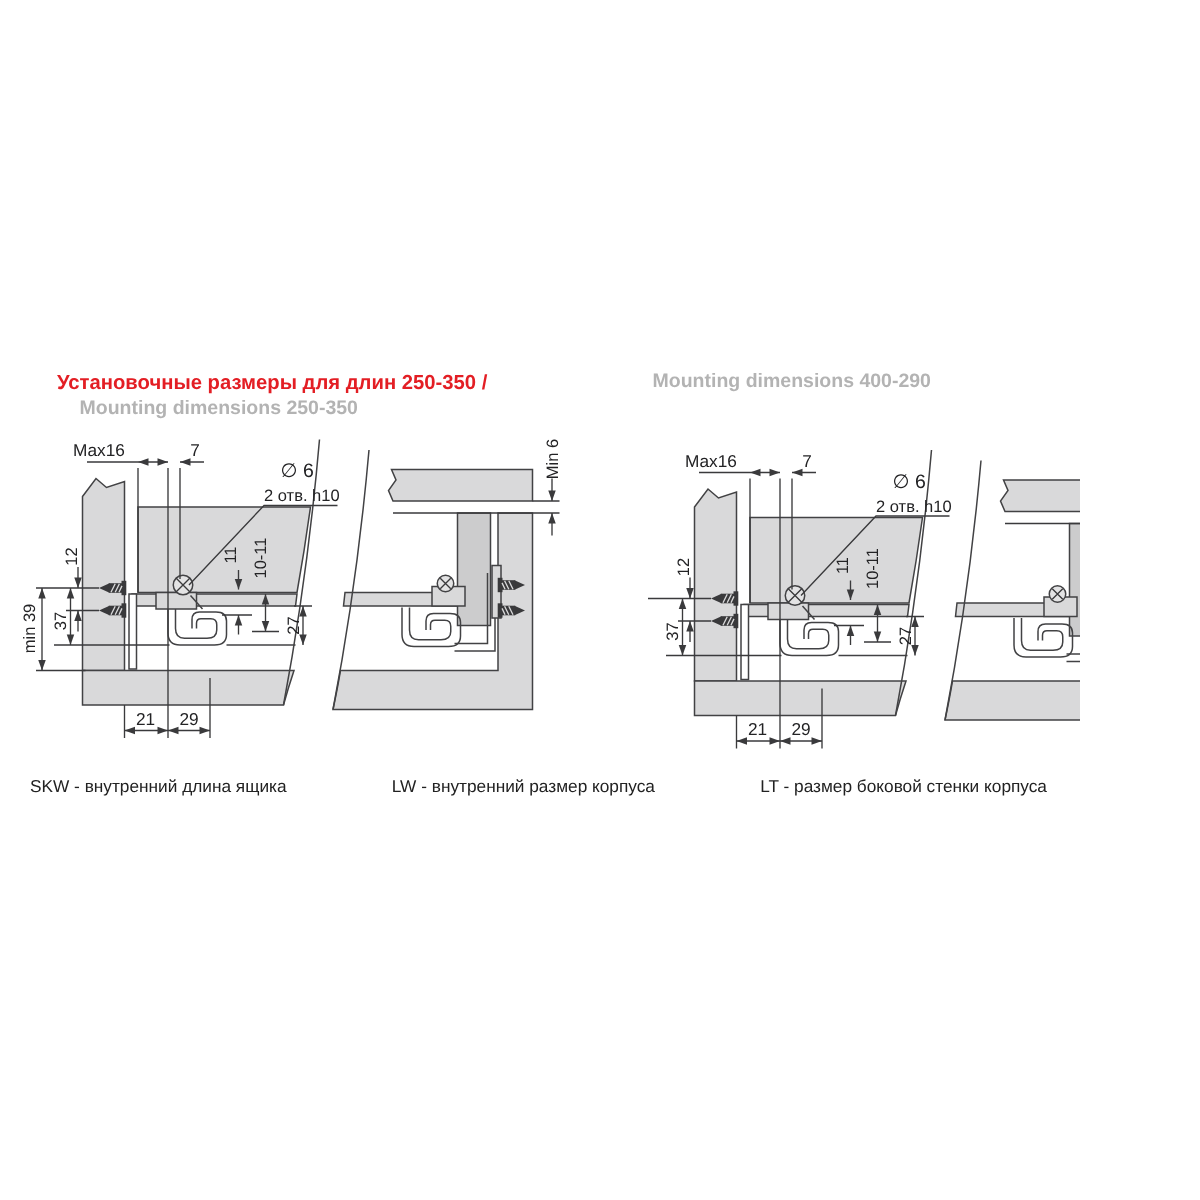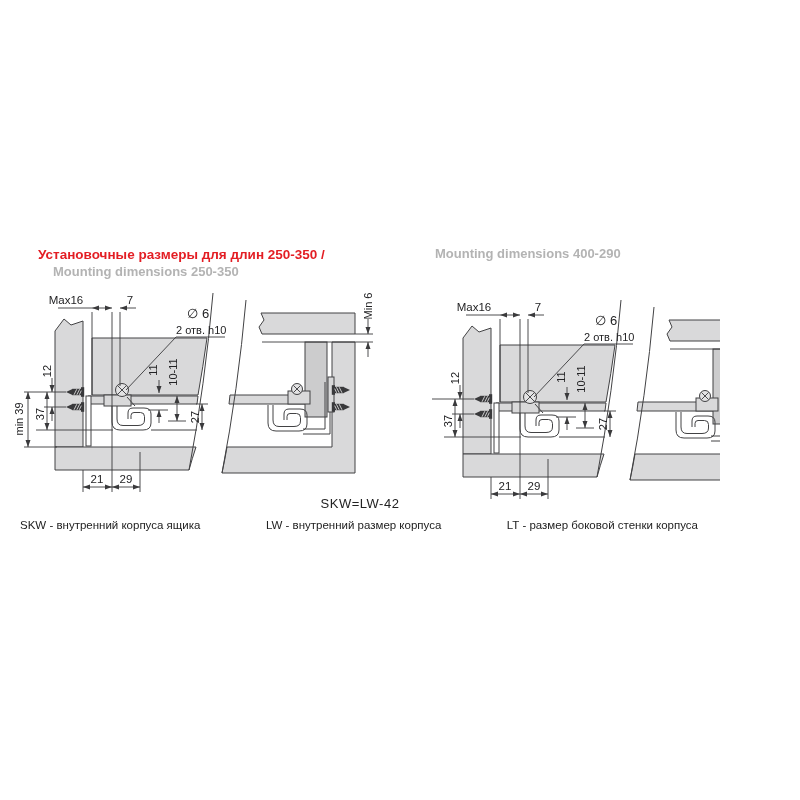--- a/index.html
+++ b/index.html
@@ -176,21 +176,20 @@
       <text class="t11" x="51" y="371" text-anchor="middle" transform="rotate(-90 51 371)">12</text>
       <text class="t11" x="44" y="414" text-anchor="middle" transform="rotate(-90 44 414)">37</text>
       <text class="t11" x="157" y="370" text-anchor="middle" transform="rotate(-90 157 370)">11</text>
       <text class="t11" x="177" y="372" text-anchor="middle" transform="rotate(-90 177 372)">10-11</text>
       <text class="t11" x="199" y="417" text-anchor="middle" transform="rotate(-90 199 417)">27</text>
       <text class="t12" x="97" y="483" text-anchor="middle">21</text>
       <text class="t12" x="126" y="483" text-anchor="middle">29</text>
     </g>
   </svg>
 
-  <div class="formula">SKW=LW-42</div>
 
   <div class="legend">
-    <span class="item"><span class="lk">SKW</span> <span>- внутренний корпуса ящика</span></span>
+    <span class="item"><span class="lk">SKW</span> <span>- внутренний длина ящика</span></span>
     <span class="item"><span class="lk">LW</span> <span>- внутренний размер корпуса</span></span>
     <span class="item"><span class="lk">LT</span> <span>- размер боковой стенки корпуса</span></span>
   </div>
 
 </div>
 
 </body></html>

